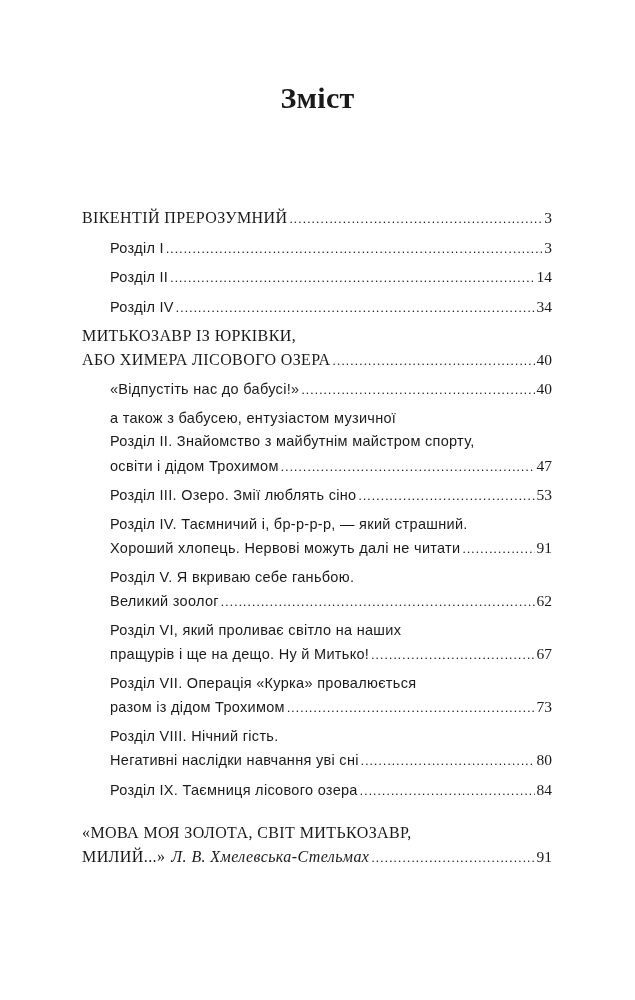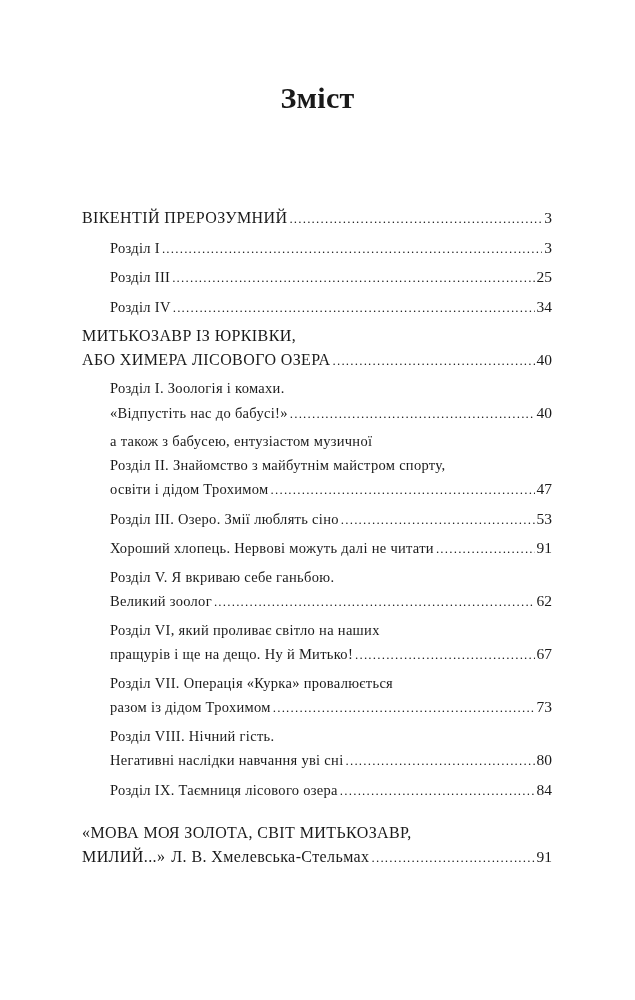--- a/index.html
+++ b/index.html
@@ -48,26 +48,27 @@
     }
     .text {
       flex: 0 0 auto;
     }
     .part .text {
       font-family: "Liberation Serif", serif;
       font-size: 16px;
       letter-spacing: 0.4px;
     }
     .sub .text {
-      font-family: Liberation Serif, serif;
+      font-family: Liberation Sans, sans-serif;
       font-size: 14.5px;
       letter-spacing: 0.3px;
       transform-origin: left;
     }
     .italic {
+      font-style: italic;
       letter-spacing: 0.2px;
     }
     .leader {
       flex: 1 1 auto;
       overflow: hidden;
       margin: 0 2px;
       font-family: "Liberation Serif", serif;
       font-size: 13px;
       letter-spacing: 1.2px;
       color: #1a1a1a;
@@ -102,23 +103,23 @@
 
   <div class="entry sub">
     <div class="line">
       <span class="text">Розділ І</span>
       <span class="leader"></span>
       <span class="page">3</span>
     </div>
   </div>
   <div class="entry sub">
     <div class="line">
-      <span class="text">Розділ ІІІ</span>
-      <span class="leader"></span>
-      <span class="page">25</span>
+      <span class="text">Розділ ІІ</span>
+      <span class="leader"></span>
+      <span class="page">14</span>
     </div>
   </div>
   <div class="entry sub">
     <div class="line">
       <span class="text">Розділ IV</span>
       <span class="leader"></span>
       <span class="page">34</span>
     </div>
   </div>
 
@@ -128,23 +129,20 @@
     </div>
     <div class="line">
       <span class="text">АБО ХИМЕРА ЛІСОВОГО ОЗЕРА</span>
       <span class="leader"></span>
       <span class="page">40</span>
     </div>
   </div>
 
   <div class="entry sub">
     <div class="line">
-        <span class="text">Розділ І. Зоологія і комахи.</span>
-      </div>
-    <div class="line">
       <span class="text">«Відпустіть нас до бабусі!»</span>
       <span class="leader"></span>
       <span class="page">40</span>
     </div>
   </div>
 
   <div class="entry sub">
     <div class="line">
         <span class="text">а також з бабусею, ентузіастом музичної</span>
       </div>
@@ -160,20 +158,23 @@
 
   <div class="entry sub">
     <div class="line">
       <span class="text">Розділ ІІІ. Озеро. Змії люблять сіно</span>
       <span class="leader"></span>
       <span class="page">53</span>
     </div>
   </div>
 
   <div class="entry sub">
+    <div class="line">
+        <span class="text">Розділ IV. Таємничий і, бр-р-р-р, — який страшний.</span>
+      </div>
     <div class="line">
       <span class="text">Хороший хлопець. Нервові можуть далі не читати</span>
       <span class="leader"></span>
       <span class="page">91</span>
     </div>
   </div>
 
   <div class="entry sub">
     <div class="line">
         <span class="text">Розділ V. Я вкриваю себе ганьбою.</span>

